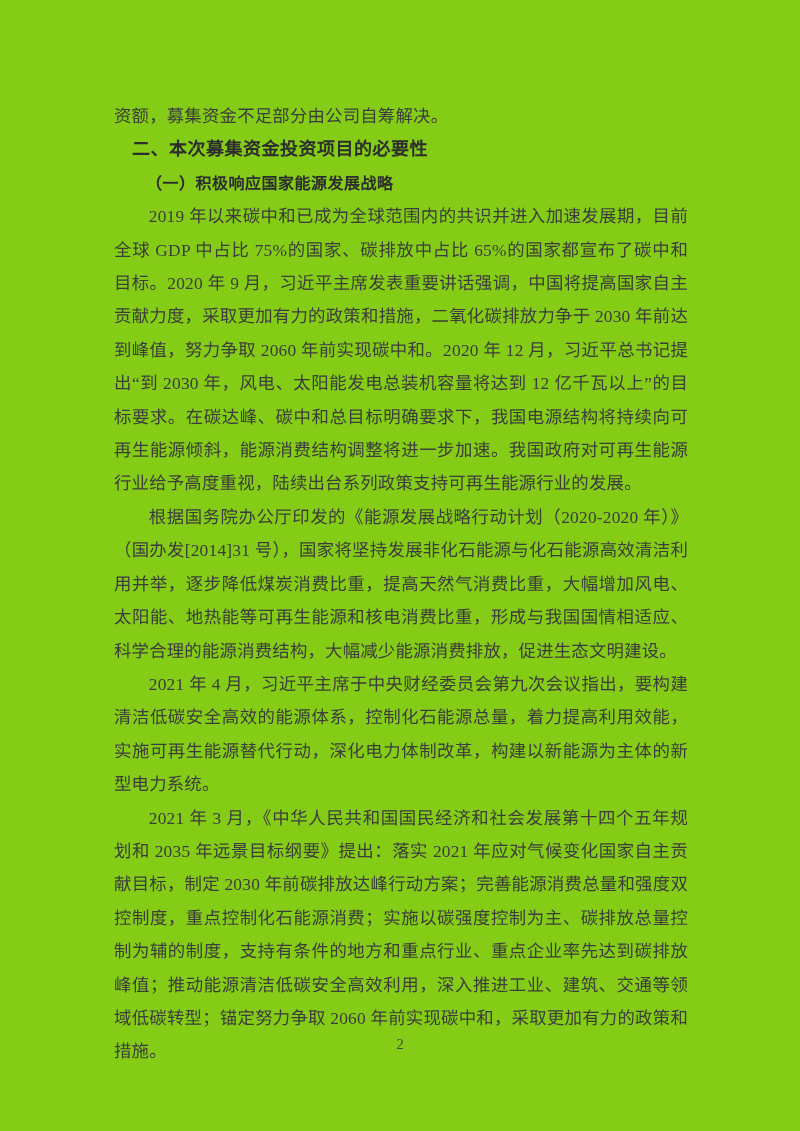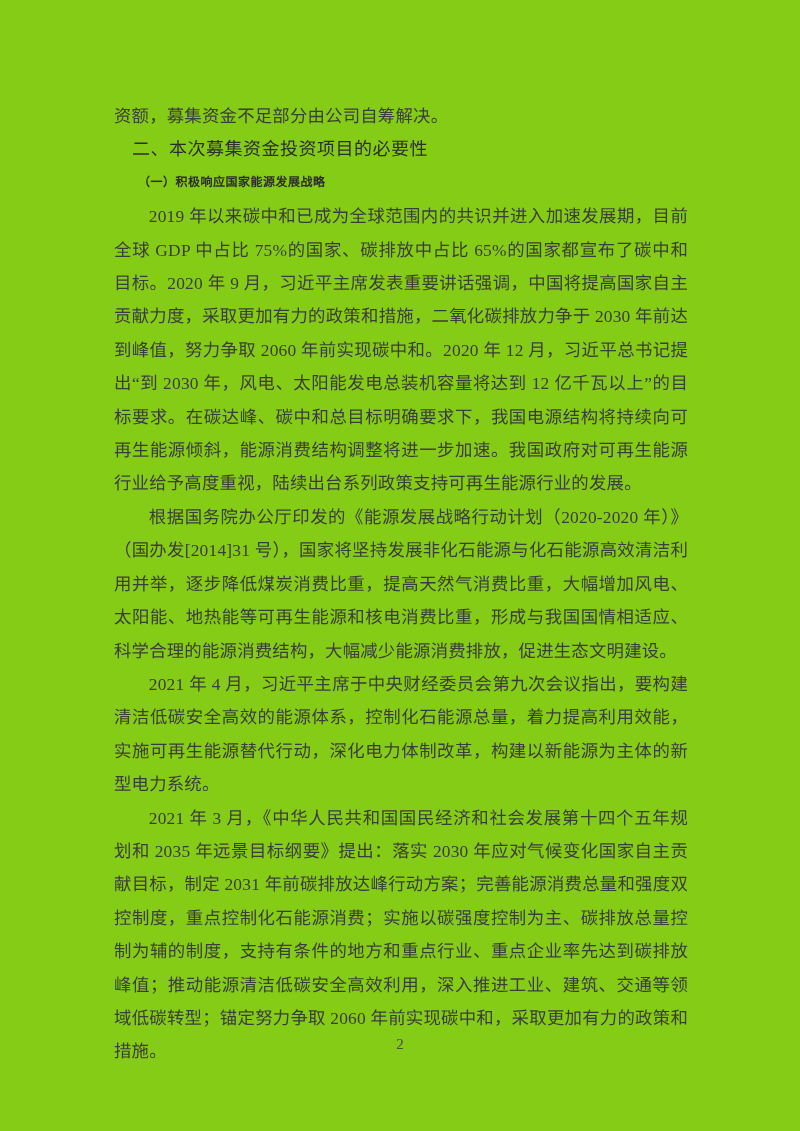--- a/index.html
+++ b/index.html
@@ -33,30 +33,30 @@
     text-indent: 2em;
     letter-spacing: 0.2px;
   }
   .para.no-indent {
     text-indent: 0;
   }
   .h-section {
     margin: 0;
     font-family: "Liberation Sans", "DejaVu Sans", sans-serif;
     font-size: 18px;
-    font-weight: 400;
+    font-weight: 700;
     color: #2d2d2d;
     line-height: 33.4px;
     text-indent: 1em;
     letter-spacing: 0.5px;
   }
   .h-subsection {
     margin: 0;
-    font-family: Liberation Mono, monospace;
-    font-size: 12px;
+    font-family: Liberation Serif, serif;
+    font-size: 16px;
     font-weight: 700;
     color: #2d2d2d;
     line-height: 33.4px;
     text-indent: 2em;
     letter-spacing: 0.5px;
   }
   .page-number {
     position: absolute;
     top: 1036px;
     left: 0;
@@ -77,17 +77,17 @@
     <h2 class="h-section">二、本次募集资金投资项目的必要性</h2>
 
     <h3 class="h-subsection">（一）积极响应国家能源发展战略</h3>
 
     <p class="para">2019 年以来碳中和已成为全球范围内的共识并进入加速发展期，目前全球 GDP 中占比 75%的国家、碳排放中占比 65%的国家都宣布了碳中和目标。2020 年 9 月，习近平主席发表重要讲话强调，中国将提高国家自主贡献力度，采取更加有力的政策和措施，二氧化碳排放力争于 2030 年前达到峰值，努力争取 2060 年前实现碳中和。2020 年 12 月，习近平总书记提出“到 2030 年，风电、太阳能发电总装机容量将达到 12 亿千瓦以上”的目标要求。在碳达峰、碳中和总目标明确要求下，我国电源结构将持续向可再生能源倾斜，能源消费结构调整将进一步加速。我国政府对可再生能源行业给予高度重视，陆续出台系列政策支持可再生能源行业的发展。</p>
 
     <p class="para">根据国务院办公厅印发的《能源发展战略行动计划（2020-2020 年）》（国办发[2014]31 号），国家将坚持发展非化石能源与化石能源高效清洁利用并举，逐步降低煤炭消费比重，提高天然气消费比重，大幅增加风电、太阳能、地热能等可再生能源和核电消费比重，形成与我国国情相适应、科学合理的能源消费结构，大幅减少能源消费排放，促进生态文明建设。</p>
 
     <p class="para">2021 年 4 月，习近平主席于中央财经委员会第九次会议指出，要构建清洁低碳安全高效的能源体系，控制化石能源总量，着力提高利用效能，实施可再生能源替代行动，深化电力体制改革，构建以新能源为主体的新型电力系统。</p>
 
-    <p class="para">2021 年 3 月，《中华人民共和国国民经济和社会发展第十四个五年规划和 2035 年远景目标纲要》提出：落实 2030 年应对气候变化国家自主贡献目标，制定 2031 年前碳排放达峰行动方案；完善能源消费总量和强度双控制度，重点控制化石能源消费；实施以碳强度控制为主、碳排放总量控制为辅的制度，支持有条件的地方和重点行业、重点企业率先达到碳排放峰值；推动能源清洁低碳安全高效利用，深入推进工业、建筑、交通等领域低碳转型；锚定努力争取 2060 年前实现碳中和，采取更加有力的政策和措施。</p>
+    <p class="para">2021 年 3 月，《中华人民共和国国民经济和社会发展第十四个五年规划和 2035 年远景目标纲要》提出：落实 2021 年应对气候变化国家自主贡献目标，制定 2030 年前碳排放达峰行动方案；完善能源消费总量和强度双控制度，重点控制化石能源消费；实施以碳强度控制为主、碳排放总量控制为辅的制度，支持有条件的地方和重点行业、重点企业率先达到碳排放峰值；推动能源清洁低碳安全高效利用，深入推进工业、建筑、交通等领域低碳转型；锚定努力争取 2060 年前实现碳中和，采取更加有力的政策和措施。</p>
   </main>
 
   <footer class="page-number">2</footer>
 </div>
 
 </body></html>

